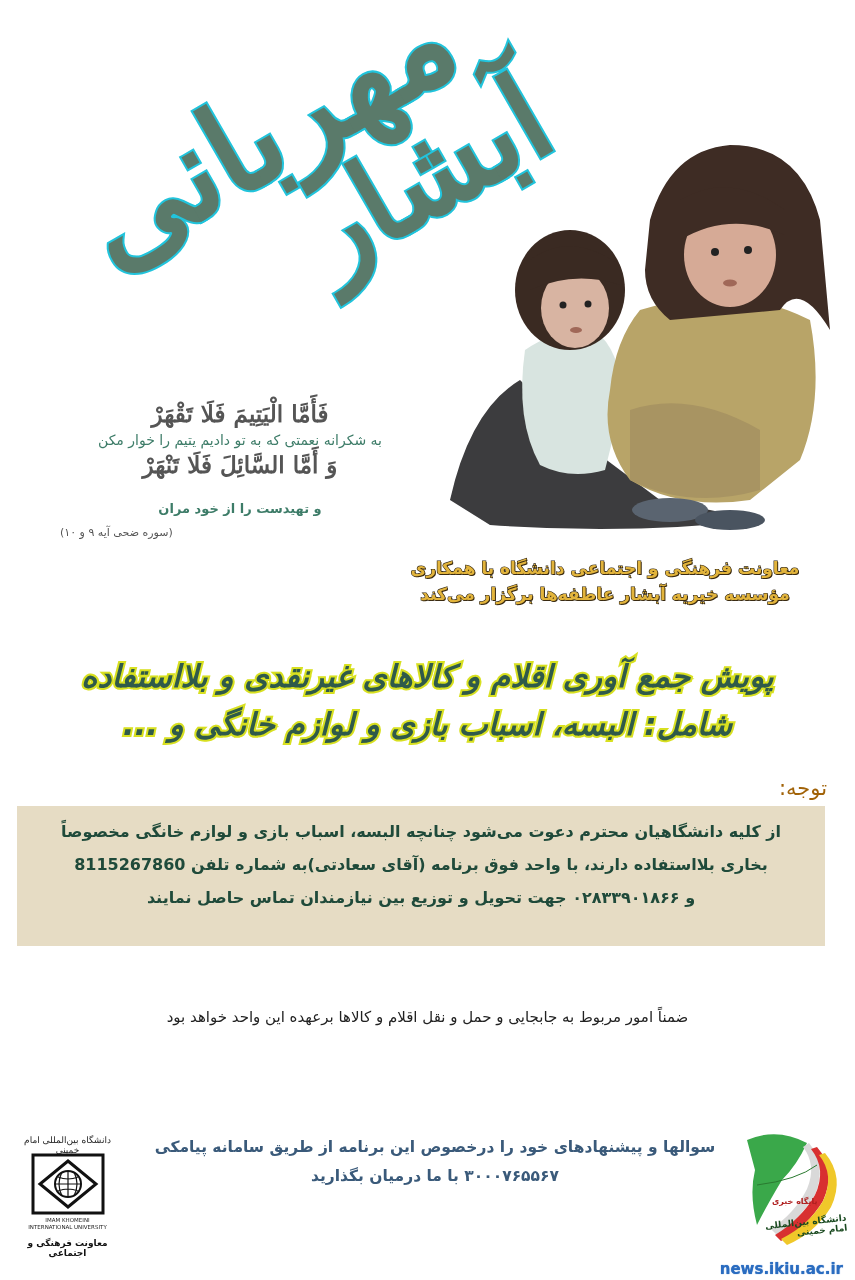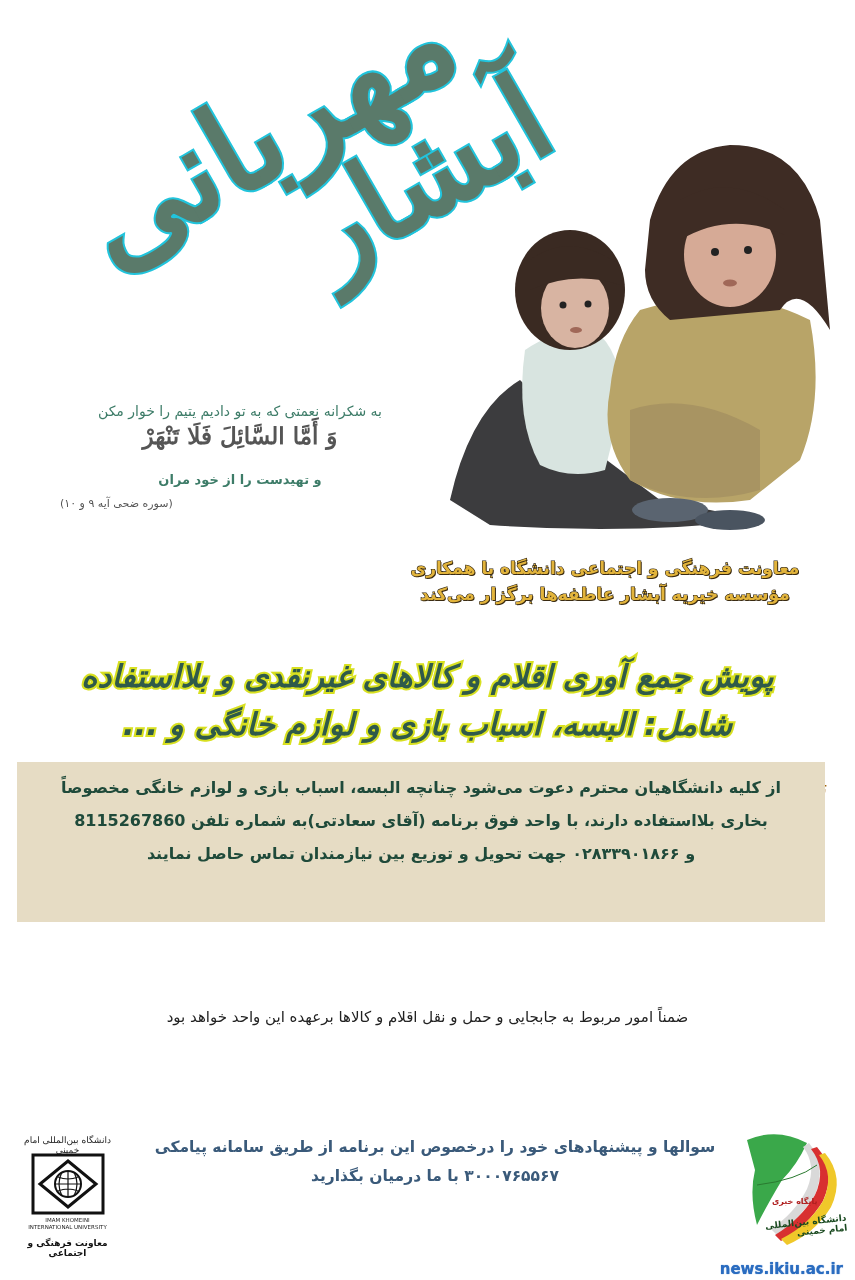--- a/index.html
+++ b/index.html
@@ -38,21 +38,21 @@
     
     .headline { position: absolute; left: 20px; right: 20px; top: 652px; text-align: center; }
     .headline p {
       font-family: "DejaVu Sans", sans-serif; font-weight: bold; font-size: 31px; line-height: 1.55;
       color: #2f5a4a; -webkit-text-stroke: 4px #d8e020; paint-order: stroke fill; font-style: italic;
     }
 
     
     .note-label { position: absolute; right: 28px; top: 776px; font-size: 21px; color: #a16207; font-family: "DejaVu Sans", sans-serif; }
     .note-box {
-      position: absolute; left: 17px; top: 762px; width: 808px; height: 160px;
+      position: absolute; left: 17px; top: 806px; width: 808px; height: 140px;
       background: #e6dcc4; padding: 10px 14px; text-align: center;
     }
     .note-box p { font-family: "DejaVu Sans", sans-serif; font-weight: bold; font-size: 16px; color: #1f4a3a; line-height: 2.05; }
 
     
     .footnote { position: absolute; left: 60px; right: 60px; top: 1008px; text-align: center; font-size: 15px; color: #222; font-family: "DejaVu Sans", sans-serif; }
 
     
     .contact { position: absolute; left: 140px; width: 590px; top: 1133px; text-align: center; }
     .contact p { font-family: "DejaVu Sans", sans-serif; font-weight: bold; font-size: 15.5px; color: #3a5a7a; line-height: 1.85; }
@@ -107,20 +107,21 @@
     <circle cx="285" cy="172" r="4" fill="#222"></circle>
       <circle cx="318" cy="170" r="4" fill="#222"></circle>
     <ellipse cx="300" cy="203" rx="7" ry="3.5" fill="#a06858"></ellipse>
 
     <ellipse cx="240" cy="430" rx="38" ry="12" fill="#5a6470"></ellipse>
     <ellipse cx="300" cy="440" rx="35" ry="10" fill="#4a5460"></ellipse>
   </svg>
 </div>
 
 <div class="verse">
+  <p class="arabic">فَأَمَّا الْيَتِيمَ فَلَا تَقْهَرْ</p>
   <p class="persian">به شکرانه نعمتی که به تو دادیم یتیم را خوار مکن</p>
   <p class="arabic">وَ أَمَّا السَّائِلَ فَلَا تَنْهَرْ</p>
   <p class="persian bold">و تهیدست را از خود مران</p>
   <p class="source">(سوره ضحی آیه ۹ و ۱۰)</p>
 </div>
 
 <div class="organizer">
   <p>معاونت فرهنگی و اجتماعی دانشگاه با همکاری</p>
   <p>مؤسسه خیریه آبشار عاطفه‌ها برگزار می‌کند</p>
 </div>

